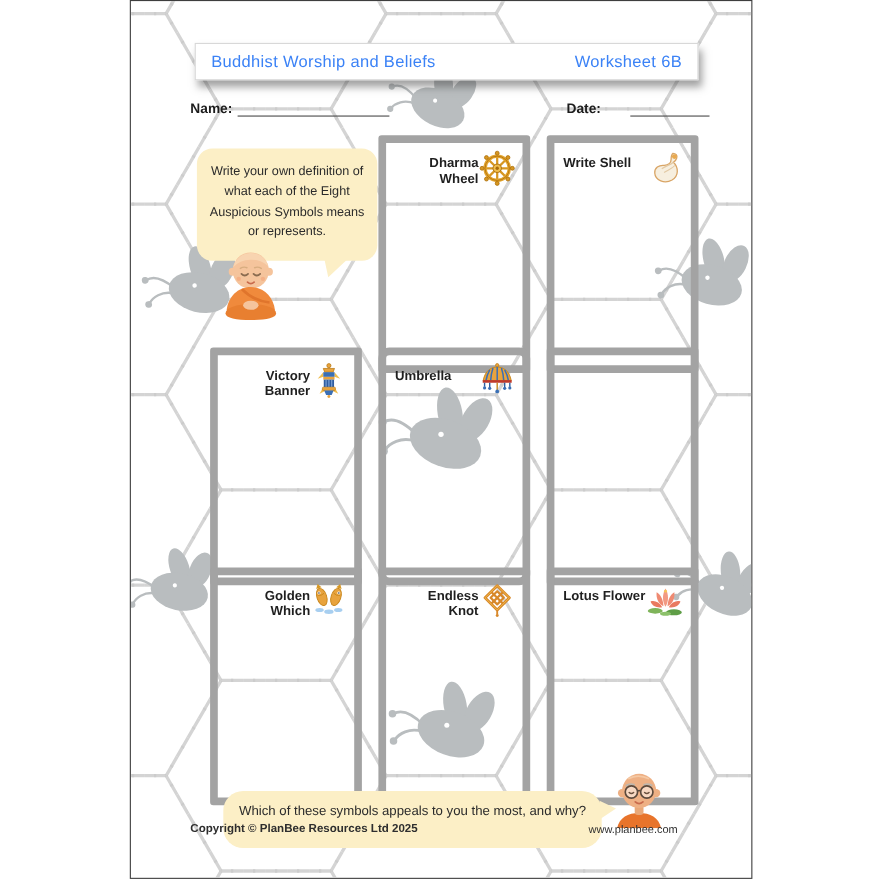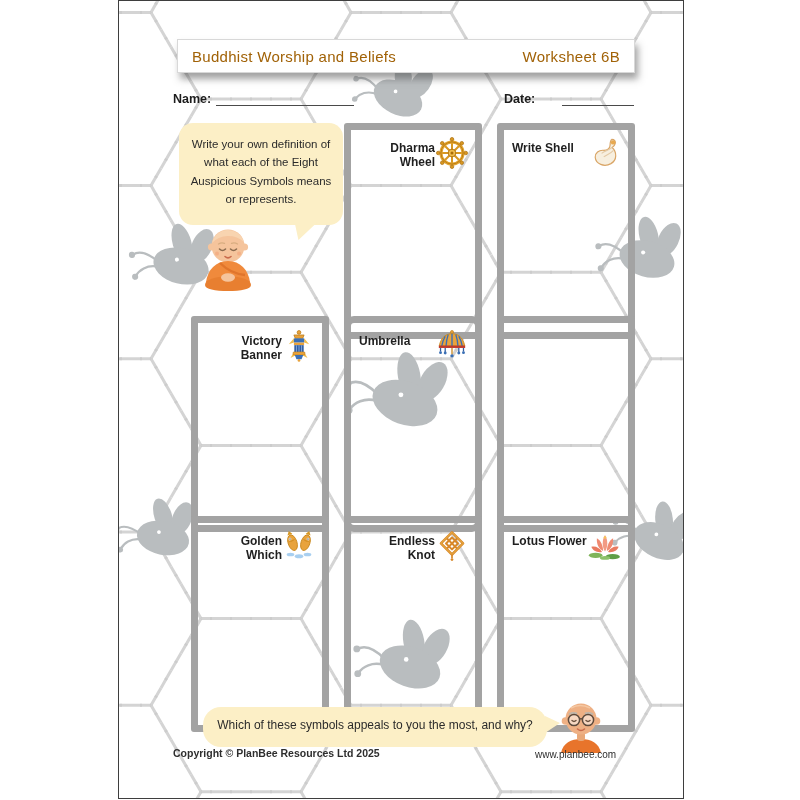--- a/index.html
+++ b/index.html
@@ -10,33 +10,33 @@
   .page{
     position:absolute;left:118px;top:0;width:564px;height:797px;
     background:#fff;border:1px solid #3e3e3e;overflow:hidden;
   }
   #bg-decor{position:absolute;left:0;top:0;width:564px;height:797px;z-index:0;}
   .header-bar{
     position:absolute;left:58px;top:38px;width:458px;height:34px;box-sizing:border-box;
     background:#fff;border:1px solid #d8d8d8;box-shadow:3px 6px 7px rgba(70,70,70,.5);
     display:flex;align-items:center;justify-content:space-between;padding:0 14px;z-index:3;
   }
-  .header-bar .title{font-size:15px;color:#a16207;letter-spacing:.3px;}
+  .header-bar .title{font-size:15px;color:#3b82f6;letter-spacing:.3px;}
   .field-group{position:absolute;top:90px;display:flex;align-items:flex-end;z-index:3;}
   .field-group .lbl{font-size:12.5px;font-weight:bold;color:#1d1d1d;}
   .write-line{border-bottom:1.5px solid #4a4a4a;margin-left:5px;height:14px;}
   .bubble{
-    position:absolute;background:#fcefc6;border-radius:14px;z-index:3;color:#2b2b2b;
+    position:absolute;background:#fcefc6;border-radius:14px;z-index:3;color:#2b2b2b;margin-top:12px;
   }
   .bubble.instruction{left:60px;top:122px;width:164px;height:102px;padding:12px 8px;box-sizing:border-box;
     font-size:11.5px;line-height:1.6;text-align:center;}
   .tail-down{position:absolute;bottom:-15px;right:28px;width:0;height:0;
     border-left:9px solid transparent;border-right:14px solid transparent;
     border-top:18px solid #fcefc6;transform:skewX(-16deg);}
-  .bubble.question{left:84px;top:706px;width:344px;height:40px;box-sizing:border-box;
+  .bubble.question{left:84px;top:706px;width:344px;height:52px;box-sizing:border-box;
     font-size:12px;line-height:36px;text-align:center;border-radius:18px;white-space:nowrap;}
   .tail-right{position:absolute;right:-13px;top:9px;width:0;height:0;
     border-top:7px solid transparent;border-bottom:10px solid transparent;
     border-left:15px solid #fcefc6;}
   .sym-box{
     position:absolute;width:138px;height:216px;box-sizing:border-box;
     border:7px solid #a3a3a3;border-radius:3px;z-index:2;background:transparent;text-align:right;
   }
   .sym-head{display:flex;justify-content:space-between;align-items:flex-start;padding:6px 6px 0 8px;}
   .sym-label{font-size:12px;font-weight:bold;color:#1f1f1f;padding-top:5px;}
@@ -130,21 +130,21 @@
 
   <div class="header-bar">
     <span class="title">Buddhist Worship and Beliefs</span>
     <span class="title">Worksheet 6B</span>
   </div>
 
   <div class="field-group" style="left:54px;">
     <span class="lbl">Name:</span>
     <span class="write-line" style="width:138px;"></span>
   </div>
-  <div class="field-group" style="left:385px;gap:22px;">
+  <div class="field-group" style="left:396px;gap:22px;">
     <span class="lbl">Date:</span>
     <span class="write-line" style="width:72px;"></span>
   </div>
 
   <div class="bubble instruction">
     <span>Write your own definition of what each of the Eight Auspicious Symbols means or represents.</span>
     <div class="tail-down"></div>
   </div>
 
   <svg class="monk-figure" viewBox="0 0 90 90">

